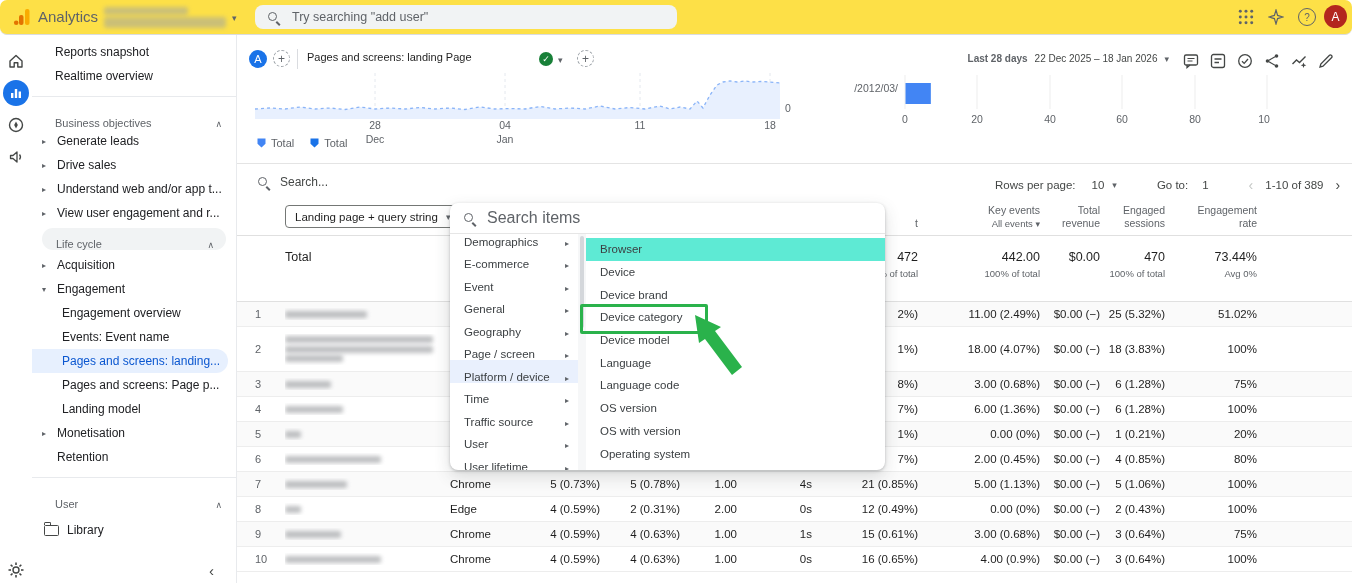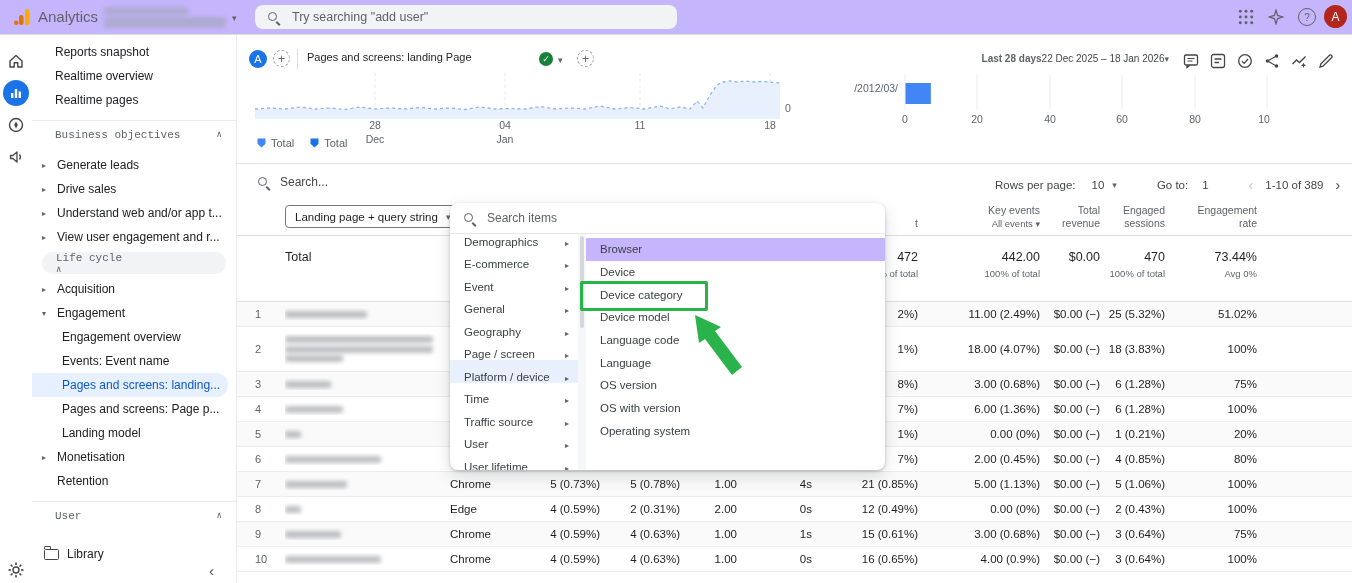--- a/index.html
+++ b/index.html
@@ -1,19 +1,19 @@
 <!DOCTYPE html>
 <html><head>
 <meta charset="utf-8">
 <style>
   html,body{margin:0;padding:0;background:#fff;font-family:"Liberation Sans","DejaVu Sans",sans-serif;}
   .screen{position:relative;width:1352px;height:583px;overflow:hidden;background:#fff;}
   .abs{position:absolute;}
   
-  .topbar{position:absolute;top:0;left:0;right:0;height:34px;background:#c4b5fd;border-bottom:1px solid #dadce0;z-index:40;}
+  .topbar{position:absolute;top:0;left:0;right:0;height:34px;background:#fde047;border-bottom:1px solid #dadce0;z-index:40;border-radius:7px;}
   .brand{position:absolute;left:38px;top:8px;font-size:15px;color:#5f6368;}
   .blurbar{position:absolute;background:#9aa0a6;opacity:.5;filter:blur(2px);border-radius:2px;}
   .caret{color:#5f6368;font-size:9px;}
   .search-pill{position:absolute;left:255px;top:5px;width:422px;height:24px;background:#f1f3f4;border-radius:8px;display:flex;align-items:center;gap:10px;padding-left:12px;box-sizing:border-box;}
   .search-pill input{border:none;background:transparent;outline:none;font-size:12.5px;color:#5f6368;width:320px;font-family:inherit;}
   .search-pill input::placeholder{color:#5f6368;opacity:1;}
   .mag{position:relative;width:13px;height:13px;display:inline-block;flex:0 0 13px;}
   .mag::before{content:'';position:absolute;left:1px;top:1px;width:7px;height:7px;border:1.4px solid #5f6368;border-radius:50%;}
   .mag::after{content:'';position:absolute;left:10px;top:10px;width:5px;height:1.6px;background:#5f6368;transform:rotate(45deg);transform-origin:0 0;}
   .tb-icon{position:absolute;top:9px;width:16px;height:16px;}
@@ -25,36 +25,36 @@
   .rail-sel{position:absolute;left:3px;width:26px;height:26px;border-radius:50%;background:#1a73e8;display:flex;align-items:center;justify-content:center;}
   
   .sidenav{position:absolute;top:34px;left:32px;width:205px;bottom:0;background:#fff;border-right:1px solid #e8eaed;z-index:30;padding-top:6px;box-sizing:border-box;}
   .nav-item{height:24px;display:flex;align-items:center;padding-left:23px;font-size:12px;color:#202124;cursor:pointer;white-space:nowrap;overflow:hidden;}
   .nav-item.arrow{padding-left:10px;}
   .nav-item.align{padding-left:25px;}
   .nav-item.child{padding-left:30px;}
   .nav-item.gap{margin-top:8px;padding-left:12px;}
   .nav-item .arr{width:15px;font-size:8px;color:#5f6368;flex:0 0 15px;}
   .nav-item.sel{background:#e7f0fe;color:#0b57d0;border-radius:0 16px 16px 0;margin-right:8px;}
-  .nav-header{height:24px;display:flex;align-items:flex-start;justify-content:space-between;padding:0 14px 0 23px;font-size:11px;color:#5f6368;font-family:Liberation Mono, monospace;}
-  .nav-header.pill{background:#f1f3f4;border-radius:13px;height:22px;margin:3px 10px 3px 10px;padding:0 12px 0 14px;flex-direction:column;}
+  .nav-header{height:24px;display:flex;align-items:flex-end;justify-content:space-between;padding:0 14px 0 23px;font-size:11px;color:#5f6368;}
+  .nav-header.pill{background:#f1f3f4;border-radius:13px;height:22px;margin:3px 10px 3px 10px;padding:0 12px 0 14px;}
   .nav-header .hcaret{font-size:9px;color:#5f6368;}
   .nav-divider{height:1px;background:#e8eaed;margin:8px 0;}
   .folder{width:13px;height:9px;border:1.2px solid #444746;border-radius:1.5px;position:relative;margin-right:8px;flex:0 0 13px;}
   .folder::before{content:'';position:absolute;top:-3.4px;left:-1.2px;width:5px;height:2px;border:1.2px solid #444746;border-bottom:none;border-radius:1.5px 1.5px 0 0;}
   .collapse-btn{position:absolute;right:22px;bottom:4px;font-size:15px;color:#444746;}
   
   .content{position:absolute;top:34px;left:237px;right:0;bottom:0;background:#fff;}
   .chip-a{position:absolute;left:12px;top:16px;width:18px;height:18px;border-radius:50%;background:#1a73e8;color:#fff;font-size:11px;display:flex;align-items:center;justify-content:center;}
   .dash-add{position:absolute;width:17px;height:17px;border-radius:50%;border:1.5px dashed #9aa0a6;color:#5f6368;font-size:12px;display:flex;align-items:center;justify-content:center;box-sizing:border-box;}
   .vdiv{position:absolute;left:60px;top:15px;width:1px;height:20px;background:#dadce0;}
   .page-title{position:absolute;left:70px;top:17px;font-size:11px;color:#1f1f1f;}
   .check-badge{position:absolute;left:302px;top:18px;width:14px;height:14px;border-radius:50%;background:#188038;color:#fff;font-size:9px;display:flex;align-items:center;justify-content:center;}
   .title-caret{position:absolute;left:321px;top:21px;}
-  .date-cluster{position:absolute;top:19px;left:760px;width:172px;display:flex;align-items:center;justify-content:flex-end;}
+  .date-cluster{position:absolute;top:19px;left:760px;width:172px;display:flex;align-items:center;justify-content:flex-end;gap:7px;}
   .date-label{font-size:10px;font-weight:bold;color:#5f6368;white-space:nowrap;}
   .date-range{font-size:10px;color:#444746;white-space:nowrap;}
   .hicon{position:absolute;top:19px;width:16px;height:16px;}
   
   .xtick{position:absolute;text-align:center;font-size:10.5px;color:#5f6368;line-height:1.3;width:40px;}
   .y0{position:absolute;left:548px;top:68px;font-size:10.5px;color:#5f6368;}
   .legend{position:absolute;left:20px;top:103px;display:flex;align-items:center;gap:16px;font-size:11px;color:#5f6368;}
   .legend .li{display:flex;align-items:center;gap:5px;}
   .tdivider{position:absolute;left:0;right:0;top:129px;height:1px;background:#e4e4e4;}
   
@@ -73,33 +73,33 @@
   .cr{text-align:right;}
   .num{color:#5f6368;font-size:11px;}
   .blurline{height:7px;background:#a8aaad;opacity:.75;filter:blur(2px);border-radius:2px;margin:2.5px 0;}
   .ttotal{position:absolute;top:202px;left:0;width:1115px;height:66px;border-bottom:1px solid #e0e0e0;align-items:start;padding-top:14px;font-size:12.5px;color:#1f1f1f;}
   .ttotal .v{font-size:12.5px;}
   .ttotal .sub{font-size:9.5px;color:#5f6368;margin-top:4px;}
   #table-rows{position:absolute;top:268px;left:0;width:1115px;}
   
   .dim-menu{position:absolute;left:213px;top:169px;width:435px;height:267px;background:#fff;border-radius:8px;box-shadow:0 1px 3px rgba(60,64,67,.3),0 6px 16px rgba(60,64,67,.18);z-index:10;overflow:hidden;}
   .menu-search{height:30px;border-bottom:1px solid #e6e6e6;display:flex;align-items:center;gap:9px;padding:0 13px;}
-  .menu-search input{border:none;outline:none;background:transparent;font-size:12px;color:#000000;width:300px;font-family:inherit;}
+  .menu-search input{border:none;outline:none;background:transparent;font-size:16px;color:#000000;width:300px;font-family:inherit;}
   .menu-search input::placeholder{color:#5f6368;opacity:1;}
   .menu-body{position:absolute;top:31px;left:0;right:0;bottom:0;display:flex;overflow:hidden;}
   .menu-cats{width:128px;overflow:hidden;}
   .menu-cat{height:22.5px;display:flex;align-items:flex-end;justify-content:space-between;padding:0 9px 0 14px;font-size:11.5px;color:#3c4043;}
   .menu-cat.clipped{margin-top:-9px;}
   .menu-cat.selected{background:#e9f0fd;}
   .menu-cat .chev{font-size:8px;color:#5f6368;}
   .menu-scroll{width:8px;background:#f6f7f8;position:relative;}
   .menu-thumb{position:absolute;left:2px;top:2px;width:4px;height:92px;background:#d4d7db;border-radius:2px;}
   .menu-opts{flex:1;padding-top:4px;}
   .menu-opt{height:22.7px;display:flex;align-items:center;padding:0 14px;font-size:11.5px;color:#3c4043;position:relative;}
-  .menu-opt.highlighted{background:#c4b5fd;}
+  .menu-opt.highlighted{background:#5eead4;}
   .green-box{position:absolute;left:-6px;top:-2px;width:122px;height:24px;border:3px solid #2ab24b;border-radius:2px;pointer-events:none;z-index:5;}
   .arrow-annot{position:absolute;left:450px;top:275px;z-index:12;}
 </style>
 </head>
 <body>
 
 <div class="screen">
 
   <header class="topbar">
     <svg class="abs" style="left:12px;top:7px" width="20" height="20" viewBox="0 0 20 20">
@@ -172,23 +172,20 @@
     </svg>
   </nav>
 
   <aside class="sidenav">
     <div id="nav-list">
         <div class="nav-item">
           <span class="lbl">Reports snapshot</span>
         </div>
         <div class="nav-item">
           <span class="lbl">Realtime overview</span>
-        </div>
-        <div class="nav-item">
-          <span class="lbl">Realtime pages</span>
         </div>
         <div class="nav-divider"></div>
         <div class="nav-header">
           <span>Business objectives</span>
           <span class="hcaret">∧</span>
         </div>
         <div class="nav-item arrow">
           <span class="arr">▸</span>
           <span class="lbl">Generate leads</span>
         </div>
@@ -657,31 +654,34 @@
           <div class="menu-thumb"></div>
         </div>
         <div class="menu-opts" id="menu-opts">
             <div class="menu-opt highlighted">
               <span>Browser</span>
             </div>
             <div class="menu-opt">
               <span>Device</span>
             </div>
             <div class="menu-opt">
+              <span>Device brand</span>
+            </div>
+            <div class="menu-opt">
               <span>Device category</span>
               <div class="green-box"></div>
             </div>
             <div class="menu-opt">
               <span>Device model</span>
             </div>
             <div class="menu-opt">
+              <span>Language</span>
+            </div>
+            <div class="menu-opt">
               <span>Language code</span>
-            </div>
-            <div class="menu-opt">
-              <span>Language</span>
             </div>
             <div class="menu-opt">
               <span>OS version</span>
             </div>
             <div class="menu-opt">
               <span>OS with version</span>
             </div>
             <div class="menu-opt">
               <span>Operating system</span>
             </div>

